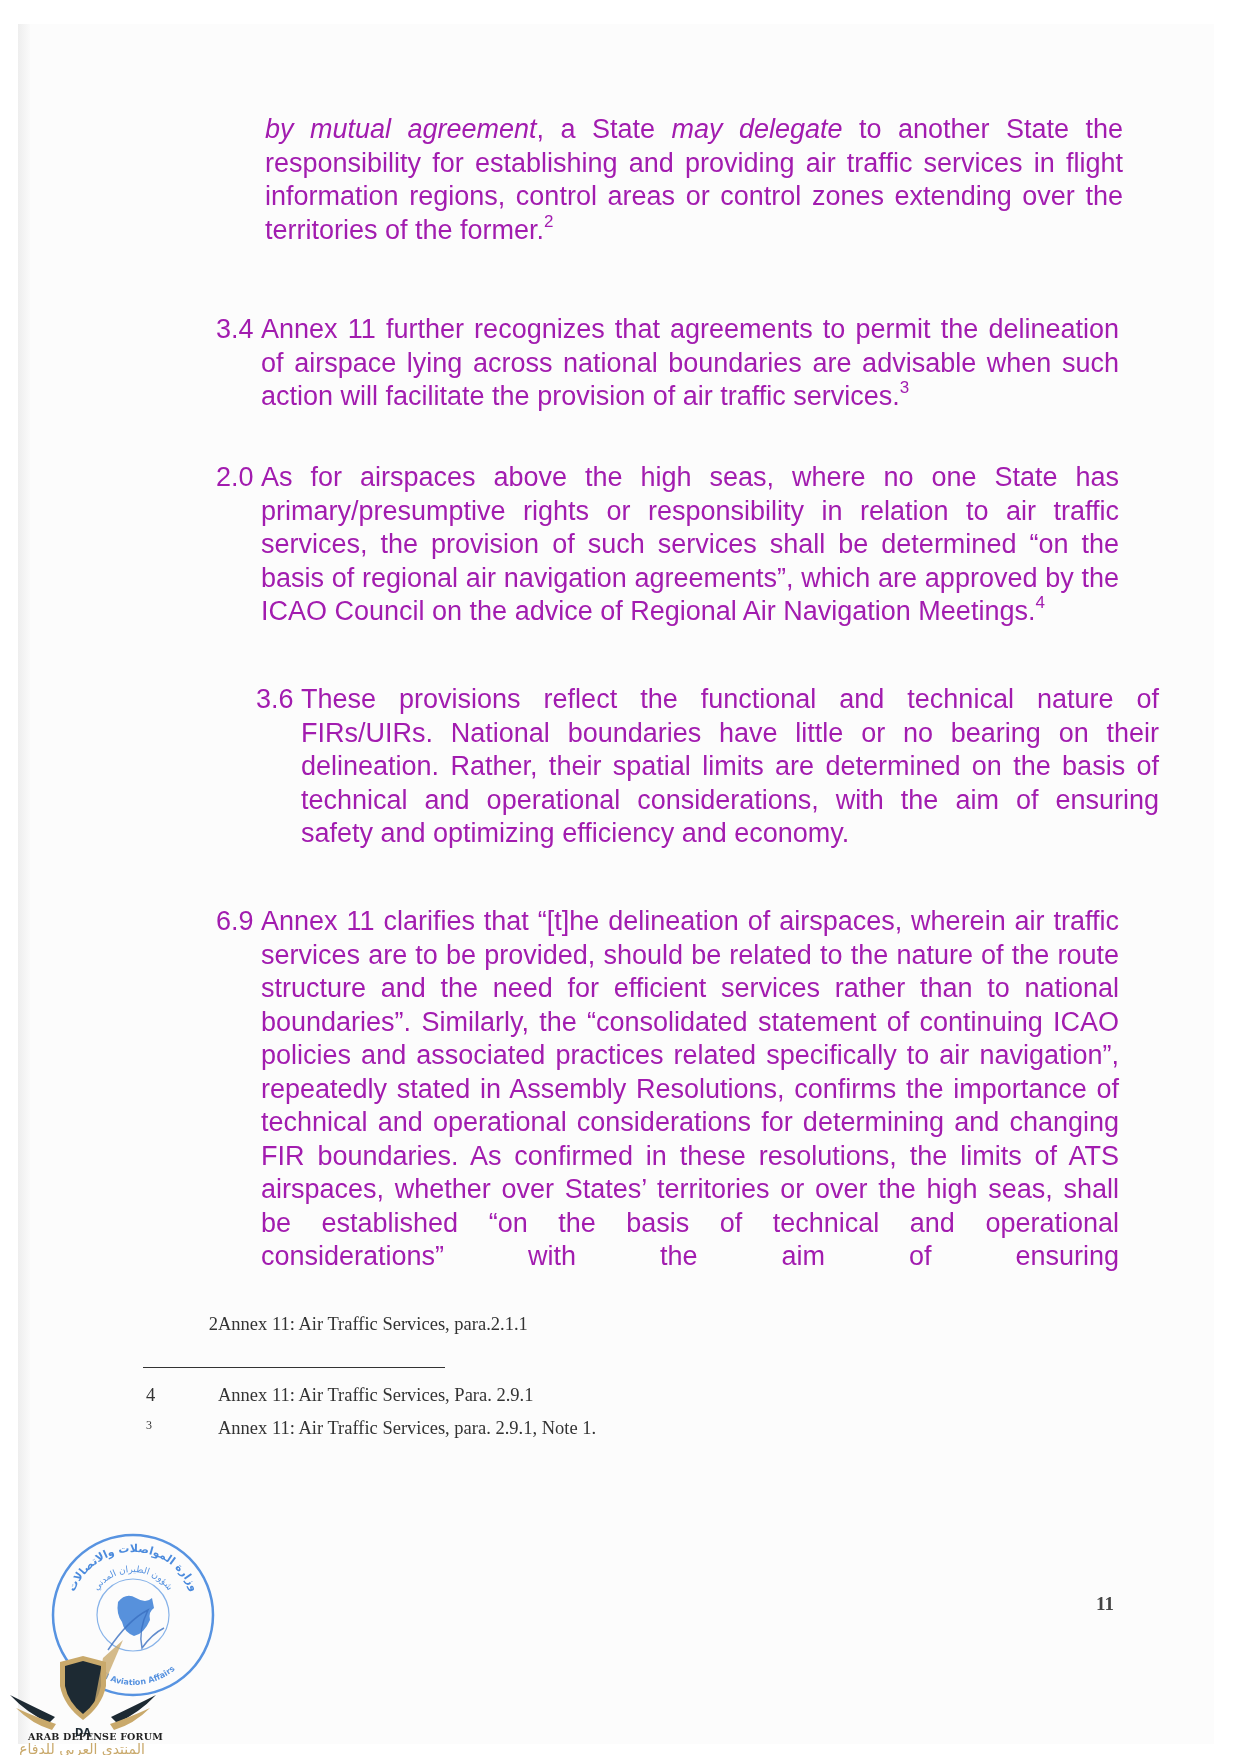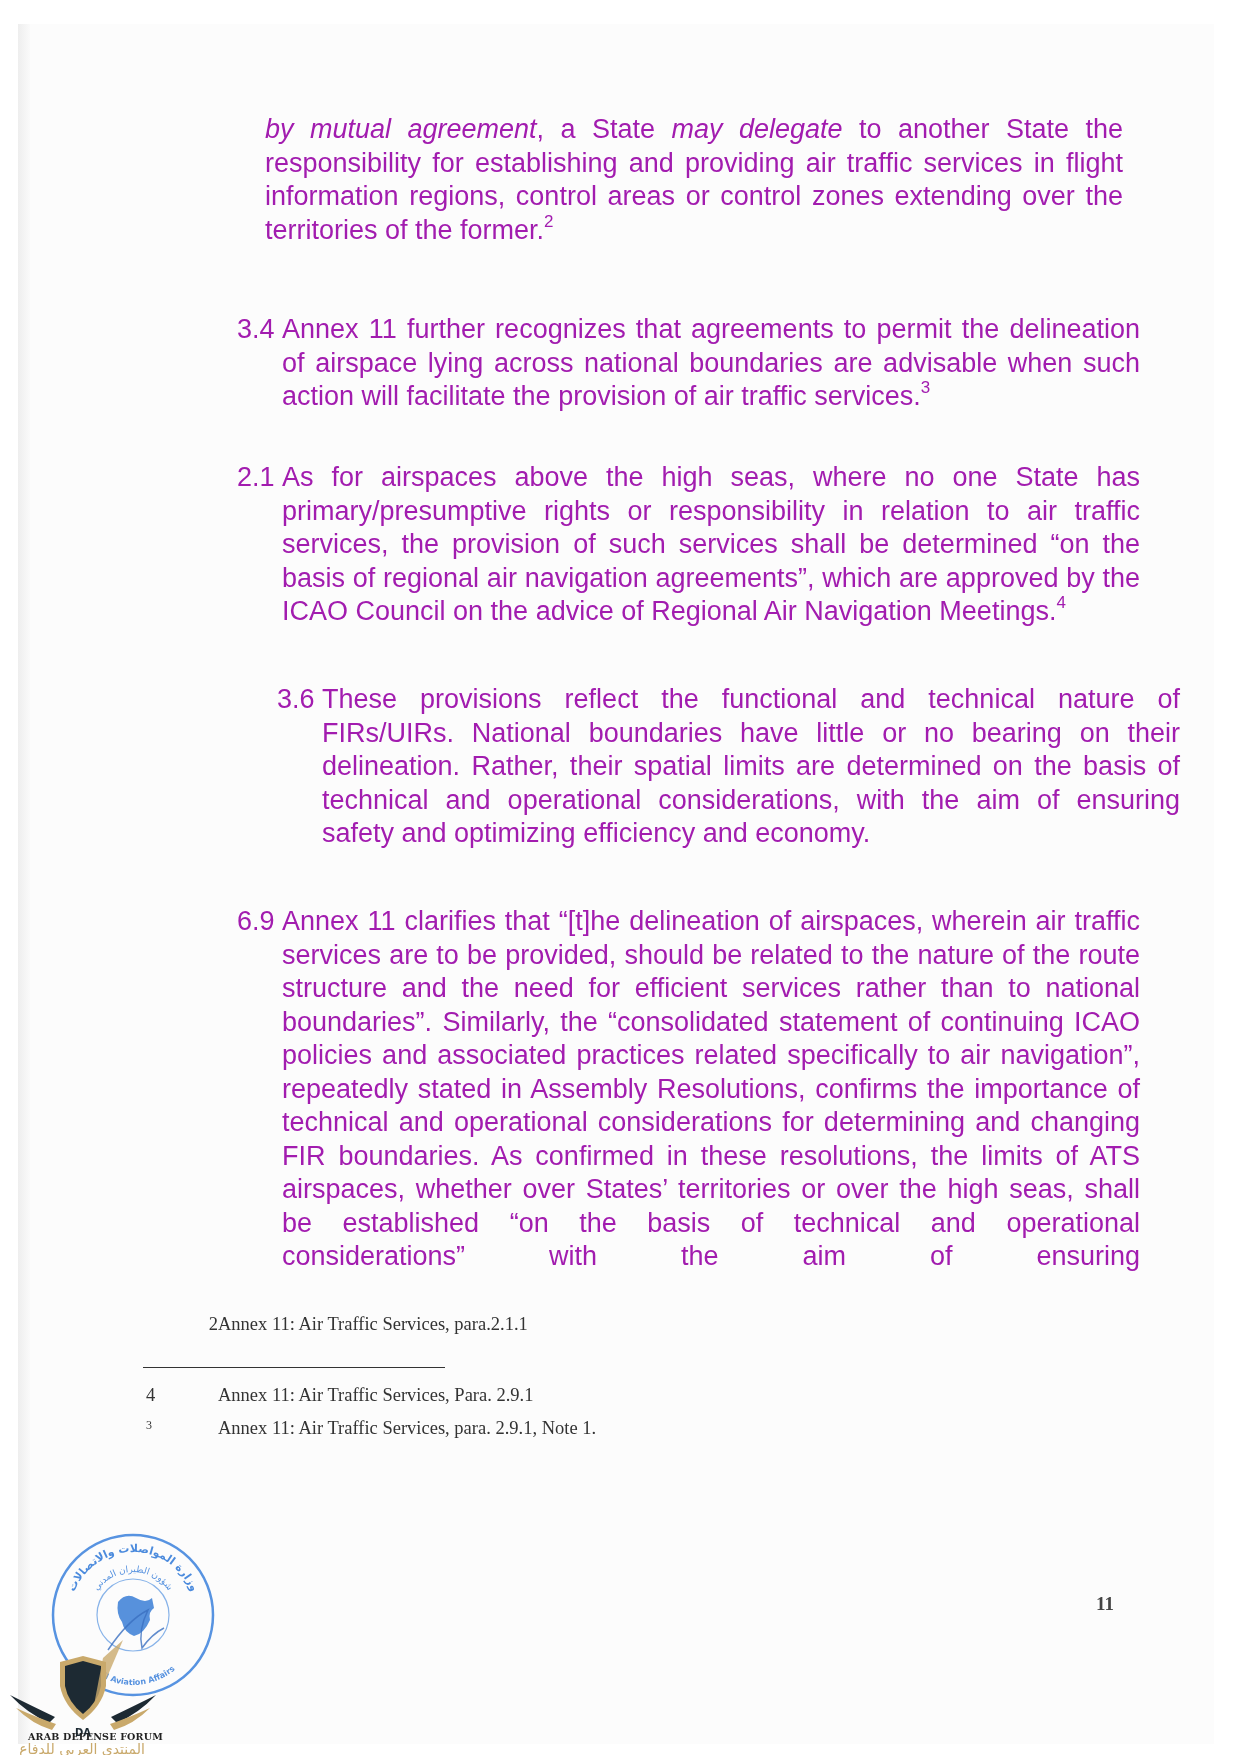--- a/index.html
+++ b/index.html
@@ -23,21 +23,21 @@
       font-size: 27px;
       line-height: 33.5px;
       color: #a21caf;
       text-align: justify;
       text-align-last: left;
     }
     .cont {
       position: absolute; left: 265px; top: 113px; width: 858px;
     }
     .para {
-      position: absolute; left: 237px; width: 903px;
+      position: absolute; left: 216px; width: 903px;
     }
     .para .num {
       position: absolute; left: 0; top: 0; width: 45px;
     }
     .para .txt {
       margin-left: 45px;
     }
     sup { font-size: 17px; line-height: 0; position: relative; top: -2px; vertical-align: super; }
     em { font-style: italic; }
     .fn-rule {
@@ -76,21 +76,21 @@
 <div class="cont body-text">
   <em>by mutual agreement</em><span>, a State </span><em>may delegate</em><span> to another State the responsibility for establishing and providing air traffic services in flight information regions, control areas or control zones extending over the territories of the former.</span><sup>2</sup>
 </div>
 
 <div class="para body-text" style="top:313px;">
   <span class="num">3.4</span>
   <div class="txt"><span>Annex 11 further recognizes that agreements to permit the delineation of airspace lying across national boundaries are advisable when such action will facilitate the provision of air traffic services.</span><sup>3</sup></div>
 </div>
 
 <div class="para body-text" style="top:461px;">
-  <span class="num">2.1</span>
+  <span class="num">2.0</span>
   <div class="txt"><span>As for airspaces above the high seas, where no one State has primary/presumptive rights or responsibility in relation to air traffic services, the provision of such services shall be determined “on the basis of regional air navigation agreements”, which are approved by the ICAO Council on the advice of Regional Air Navigation Meetings.</span><sup>4</sup></div>
 </div>
 
 <div class="para body-text" style="top:683px;margin-left:40px;">
   <span class="num">3.6</span>
   <div class="txt"><span>These provisions reflect the functional and technical nature of FIRs/UIRs.  National boundaries have little or no bearing on their delineation.  Rather, their spatial limits are determined on the basis of technical and operational considerations, with the aim of ensuring safety and optimizing efficiency and economy.</span></div>
 </div>
 
 <div class="para body-text" style="top:905px;">
   <span class="num">6.9</span>

